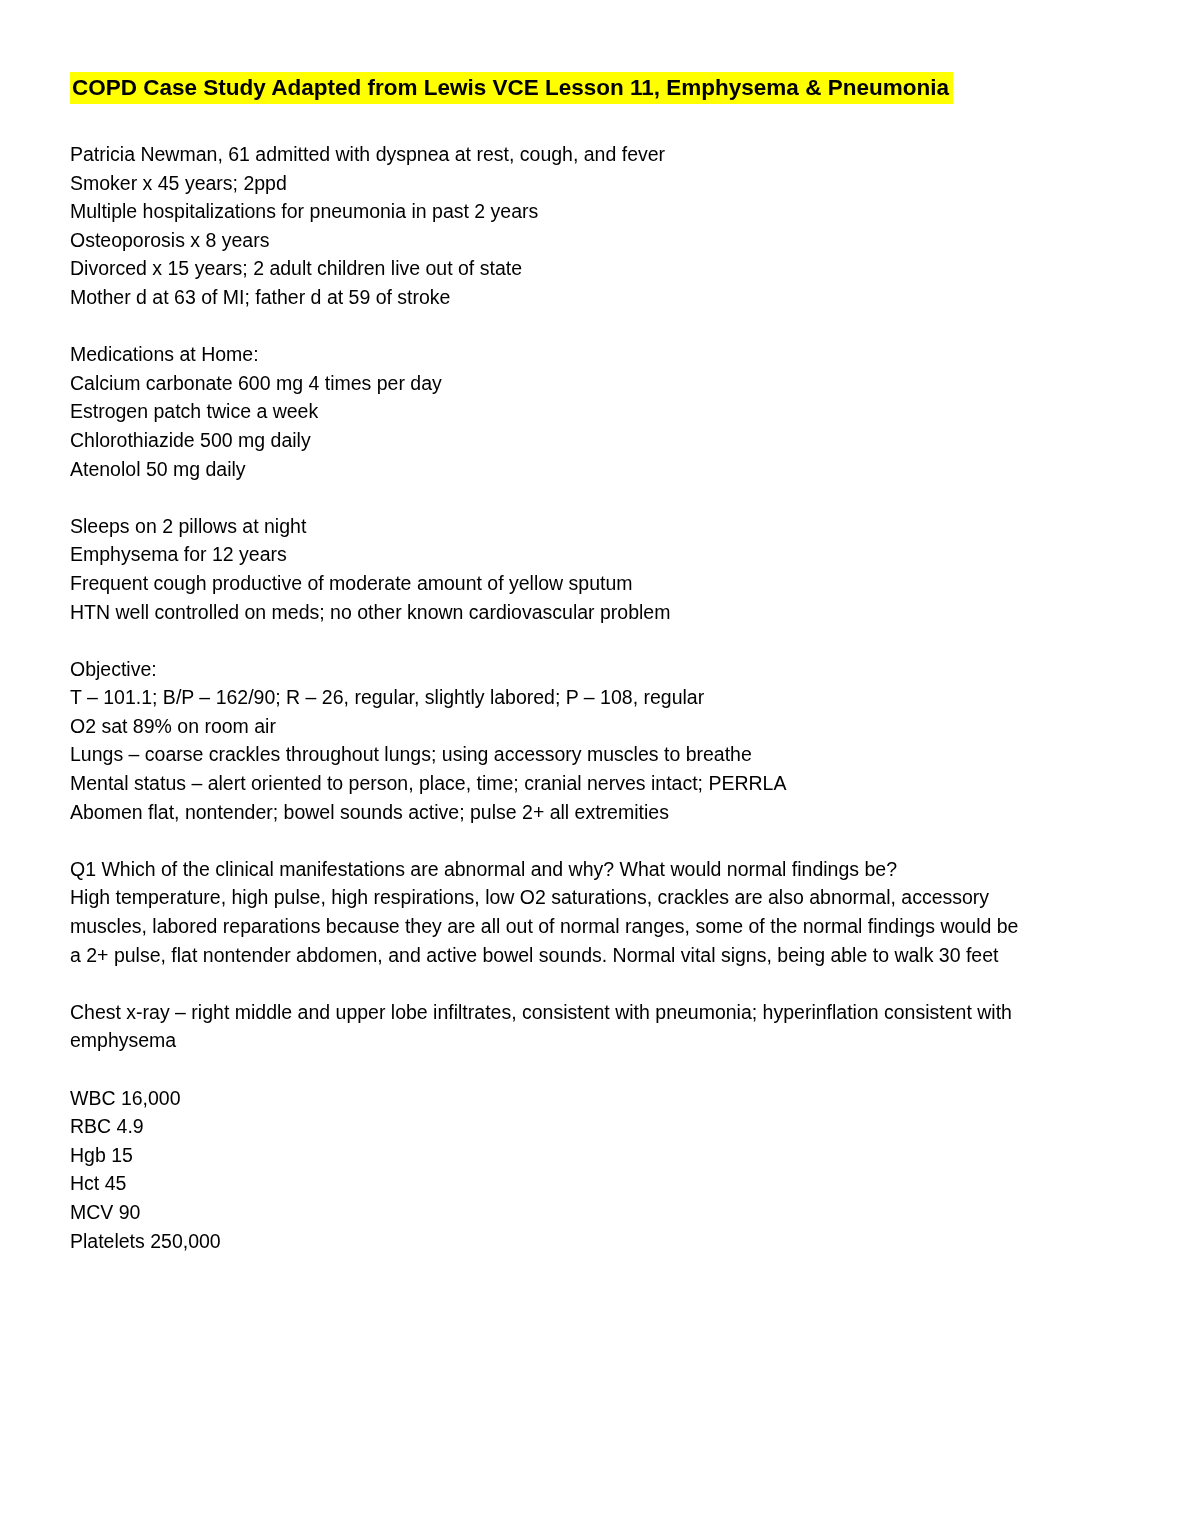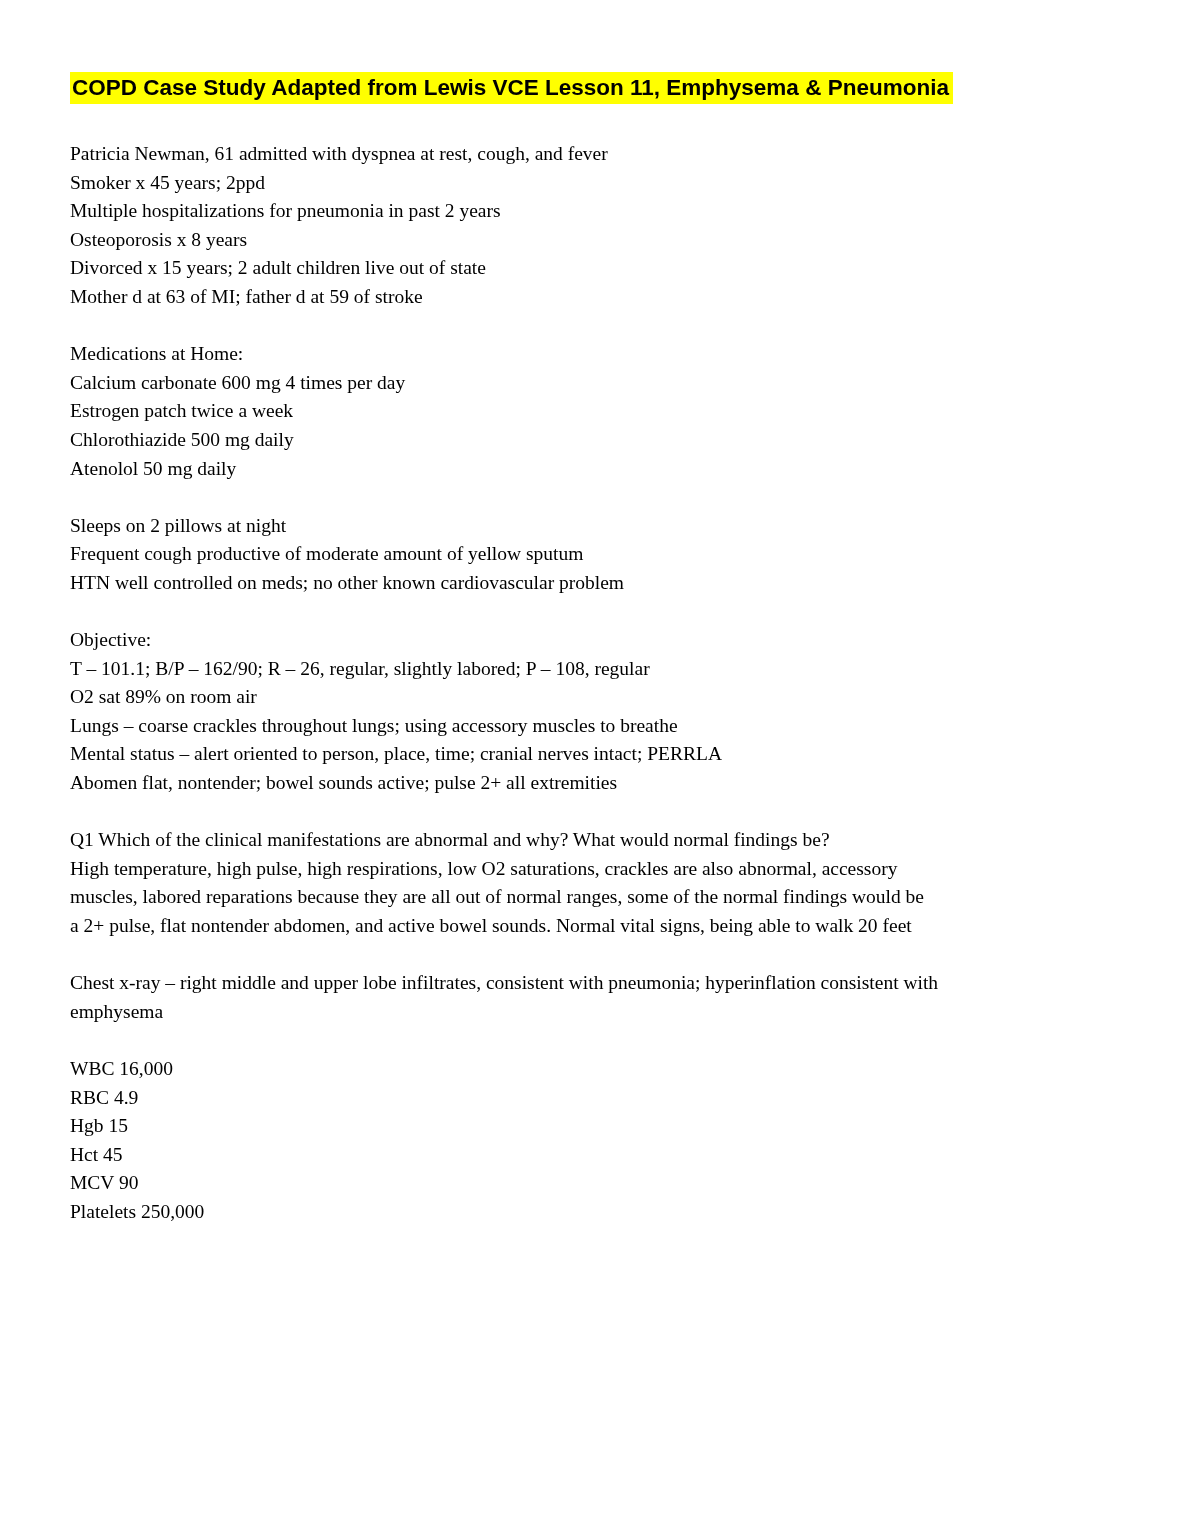--- a/index.html
+++ b/index.html
@@ -27,21 +27,20 @@
     background: #FFFF00;
     font-weight: bold;
     font-size: 22.5px;
     line-height: 32px;
     padding: 0 4px 0 2px;
     margin: 0 0 36px 0;
     white-space: pre-wrap;
   }
   .para {
     margin: 0 0 28.6px 0;
-    font-family: Liberation Serif, serif;
   }
   .line {
     font-size: 19.5px;
     line-height: 28.6px;
     white-space: pre-wrap;
   }
 </style>
 </head>
 <body>
 
@@ -62,38 +61,39 @@
     <div class="para">
       <div class="line">Medications at Home:</div>
       <div class="line">Calcium carbonate 600 mg 4 times per day</div>
       <div class="line">Estrogen patch twice a week</div>
       <div class="line">Chlorothiazide 500 mg daily</div>
       <div class="line">Atenolol 50 mg daily</div>
     </div>
 
     <div class="para">
       <div class="line">Sleeps on 2 pillows at night</div>
+      <div class="line">Emphysema for 12 years</div>
       <div class="line">Frequent cough productive of moderate amount of yellow sputum</div>
       <div class="line">HTN well controlled on meds; no other known cardiovascular problem</div>
     </div>
 
     <div class="para">
       <div class="line">Objective:</div>
       <div class="line">T – 101.1; B/P – 162/90; R – 26, regular, slightly labored; P – 108, regular</div>
       <div class="line">O2 sat 89% on room air</div>
       <div class="line">Lungs – coarse crackles throughout lungs; using accessory muscles to breathe</div>
       <div class="line">Mental status – alert oriented to person, place, time; cranial nerves intact; PERRLA</div>
       <div class="line">Abomen flat, nontender; bowel sounds active; pulse 2+ all extremities</div>
     </div>
 
     <div class="para">
       <div class="line">Q1 Which of the clinical manifestations are abnormal and why? What would normal findings be?</div>
       <div class="line">High temperature, high pulse, high respirations, low O2 saturations, crackles are also abnormal, accessory</div>
       <div class="line">muscles, labored reparations because they are all out of normal ranges, some of the normal findings would be</div>
-      <div class="line">a 2+ pulse, flat nontender abdomen, and active bowel sounds. Normal vital signs, being able to walk 20 feet</div>
+      <div class="line">a 2+ pulse, flat nontender abdomen, and active bowel sounds. Normal vital signs, being able to walk 30 feet</div>
     </div>
 
     <div class="para">
       <div class="line">Chest x-ray – right middle and upper lobe infiltrates, consistent with pneumonia; hyperinflation consistent with</div>
       <div class="line">emphysema</div>
     </div>
 
     <div class="para">
       <div class="line">WBC 16,000</div>
       <div class="line">RBC 4.9</div>

